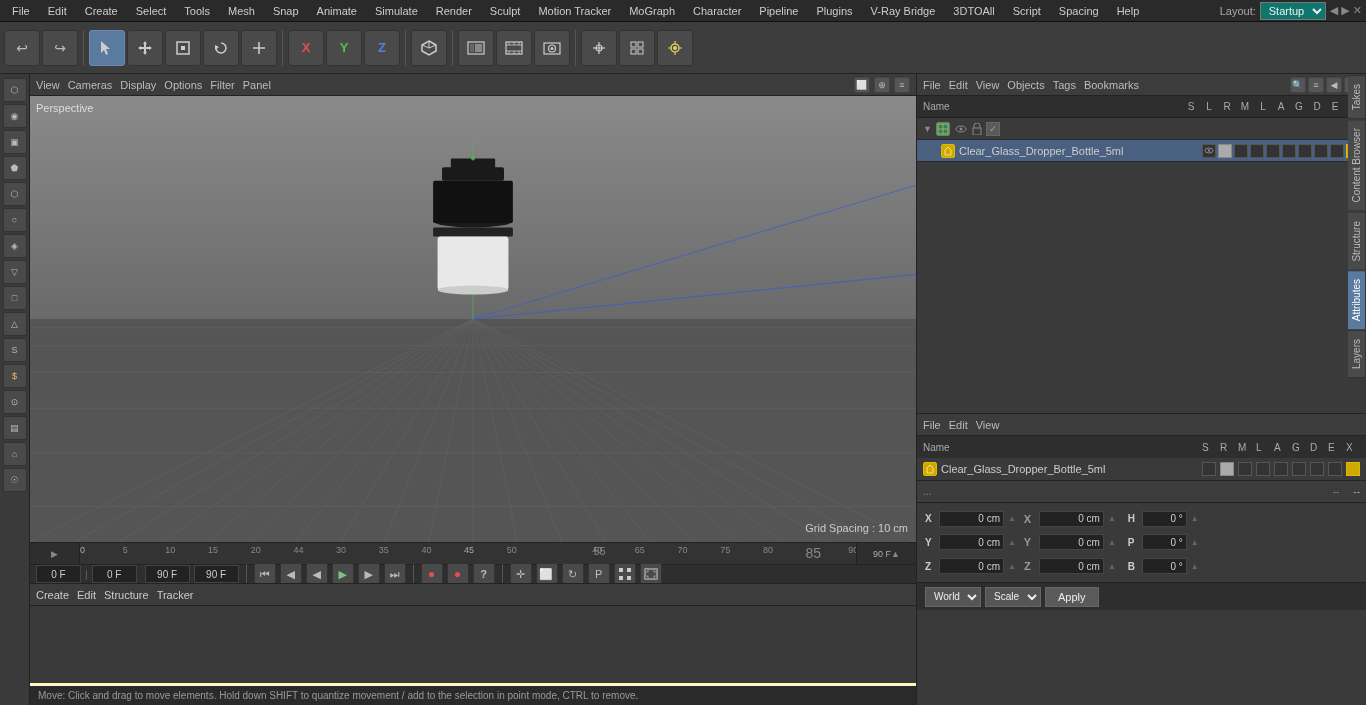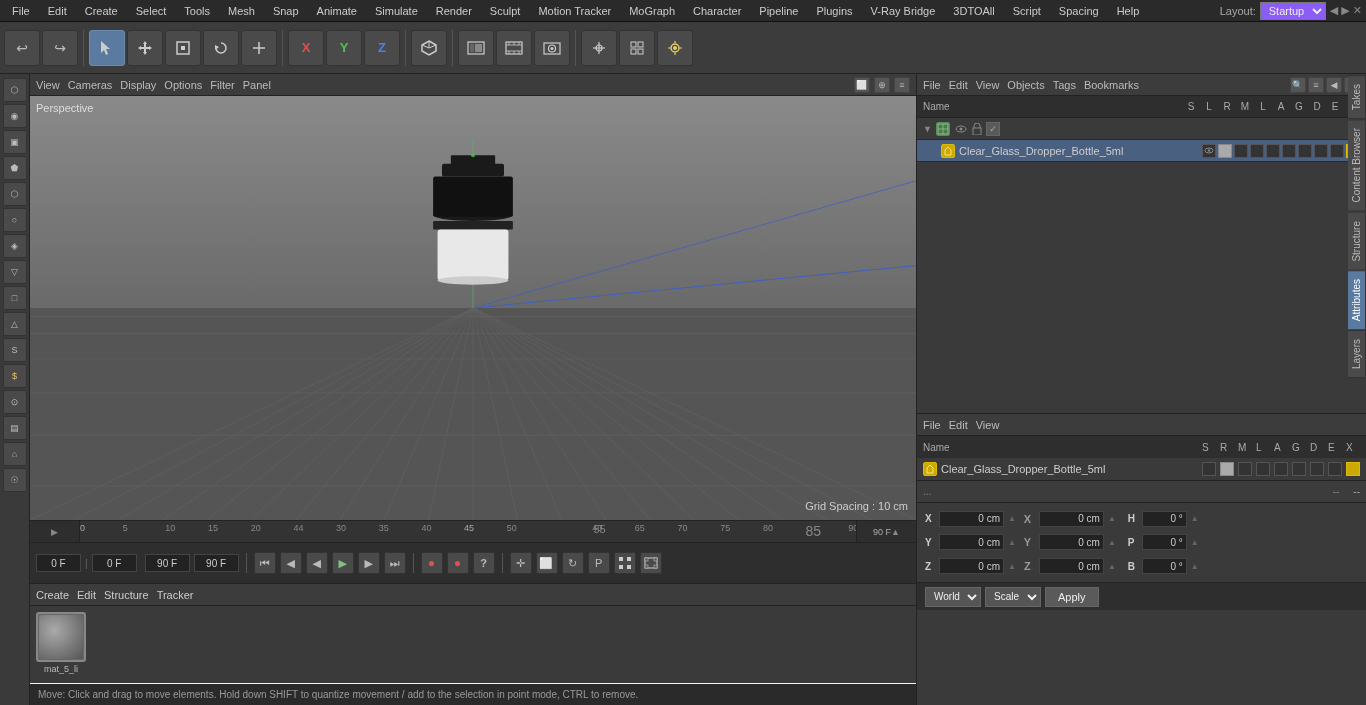--- a/index.html
+++ b/index.html
@@ -3,21 +3,21 @@
   <meta charset="utf-8">
   <style>
     * { margin: 0; padding: 0; box-sizing: border-box; }
     body { width: 1366px; height: 705px; background: #3a3a3a; font-family: Arial, sans-serif; font-size: 11px; color: #ccc; overflow: hidden; user-select: none; }
 
     
     #menu-bar { width: 100%; height: 22px; background: #2a2a2a; display: flex; align-items: center; padding: 0 4px; gap: 2px; border-bottom: 1px solid #111; }
     .menu-item { padding: 2px 8px; color: #ccc; cursor: pointer; font-size: 11px; white-space: nowrap; }
     .layout-section { margin-left: auto; display: flex; align-items: center; gap: 4px; }
     .layout-label { color: #aaa; font-size: 11px; }
-    .layout-dropdown { background: #8b5cf6; color: #eee; border: 1px solid #777; font-size: 11px; padding: 1px 4px; height: 18px; }
+    .layout-dropdown { background: #0f766e; color: #eee; border: 1px solid #777; font-size: 11px; padding: 1px 4px; height: 18px; }
 
     
     #top-toolbar { width: 100%; height: 52px; background: #3c3c3c; display: flex; align-items: center; padding: 0 4px; gap: 2px; border-bottom: 1px solid #222; }
     .tb-btn { width: 36px; height: 36px; background: #4a4a4a; border: 1px solid #333; border-radius: 3px; display: flex; align-items: center; justify-content: center; cursor: pointer; color: #bbb; font-size: 14px; flex-shrink: 0; }
     .tb-btn.active { background: #5a7aa0; border-color: #6a8ab0; }
     .tb-separator { width: 1px; height: 36px; background: #555; margin: 0 3px; flex-shrink: 0; }
     .coord-btn { width: 36px; height: 36px; background: #4a4a4a; border: 1px solid #333; border-radius: 3px; display: flex; align-items: center; justify-content: center; cursor: pointer; font-size: 13px; font-weight: bold; flex-shrink: 0; }
     .coord-x { color: #e05050; }
     .coord-y { color: #50c050; }
     .coord-z { color: #5080e0; }
@@ -44,35 +44,35 @@
     .viewport-label { position: absolute; top: 6px; left: 6px; color: #ddd; font-size: 11px; }
     .grid-spacing-label { position: absolute; bottom: 8px; right: 8px; color: #ccc; font-size: 11px; }
 
     
     #timeline { height: 22px; background: #333; border-top: 1px solid #222; display: flex; align-items: center; padding: 0; overflow: hidden; }
     #timeline-left { width: 50px; background: #2e2e2e; height: 100%; display: flex; align-items: center; justify-content: center; border-right: 1px solid #222; flex-shrink: 0; }
     #timeline-ruler { flex: 1; height: 100%; position: relative; background: #333; overflow: hidden; display: flex; align-items: flex-end; }
     #timeline-right { width: 60px; height: 100%; background: #2e2e2e; border-left: 1px solid #222; display: flex; align-items: center; justify-content: center; flex-shrink: 0; }
 
     
-    #transport-bar { height: 41px; background: #2e2e2e; border-top: 1px solid #222; display: flex; align-items: center; padding: 0 6px; gap: 4px; }
+    #transport-bar { height: 19px; background: #2e2e2e; border-top: 1px solid #222; display: flex; align-items: center; padding: 0 6px; gap: 4px; }
     .transport-field { background: #222; border: 1px solid #444; color: #ccc; width: 45px; height: 18px; font-size: 10px; padding: 0 3px; text-align: center; }
     .transport-btn { width: 22px; height: 22px; background: #4a4a4a; border: 1px solid #333; cursor: pointer; display: flex; align-items: center; justify-content: center; color: #bbb; font-size: 11px; border-radius: 2px; }
     .transport-sep { width: 1px; height: 20px; background: #555; margin: 0 3px; }
 
     
     #bottom-panel { height: 100px; background: #3a3a3a; border-top: 1px solid #222; display: flex; flex-direction: column; }
     #bottom-panel-toolbar { height: 22px; background: #3c3c3c; display: flex; align-items: center; padding: 0 6px; gap: 8px; border-bottom: 1px solid #222; }
     #bottom-panel-content { flex: 1; display: flex; align-items: flex-start; padding: 6px; gap: 6px; }
     .material-thumb { width: 50px; height: 50px; background: #666; border: 2px solid #888; border-radius: 3px; display: flex; align-items: center; justify-content: center; flex-direction: column; position: relative; cursor: pointer; flex-shrink: 0; }
     .material-thumb-inner { width: 44px; height: 44px; background: radial-gradient(circle at 35% 35%, #aaa, #555); border-radius: 2px; }
     .material-label { font-size: 9px; color: #bbb; margin-top: 2px; text-align: center; }
 
     
-    #status-bar { height: 22px; background: #2a2a2a; border-top: 1px solid #fef9c3; display: flex; align-items: center; padding: 0 8px; }
+    #status-bar { height: 22px; background: #2a2a2a; border-top: 3px solid #fef9c3; display: flex; align-items: center; padding: 0 8px; }
     #status-bar span { font-size: 10px; color: #999; }
 
     
     #right-panel { width: 450px; background: #3a3a3a; border-left: 1px solid #222; display: flex; flex-direction: column; flex-shrink: 0; }
 
     
     #obj-manager { height: 340px; border-bottom: 1px solid #222; display: flex; flex-direction: column; }
     #obj-manager-toolbar { height: 22px; background: #3c3c3c; display: flex; align-items: center; padding: 0 6px; gap: 8px; border-bottom: 1px solid #222; }
     #obj-manager-toolbar span { color: #bbb; font-size: 11px; cursor: pointer; }
     .obj-header { height: 22px; background: #2e2e2e; display: flex; align-items: center; padding: 0 6px; gap: 4px; border-bottom: 1px solid #222; }
@@ -434,28 +434,20 @@
       </div>
     </div>
 
     <div id="bottom-panel">
       <div id="bottom-panel-toolbar">
         <span>Create</span>
         <span>Edit</span>
         <span>Structure</span>
         <span>Tracker</span>
       </div>
-      <div id="bottom-panel-content">
-        <div style="display:flex;flex-direction:column;align-items:center;">
-          <div class="material-thumb">
-            <div class="material-thumb-inner"></div>
-          </div>
-          <div class="material-label">mat_5_li</div>
-        </div>
-      </div>
     </div>
 
     <div id="status-bar">
       <span>Move: Click and drag to move elements. Hold down SHIFT to quantize movement / add to the selection in point mode, CTRL to remove.</span>
     </div>
 
   </div>
 
   <div id="right-panel">
 

